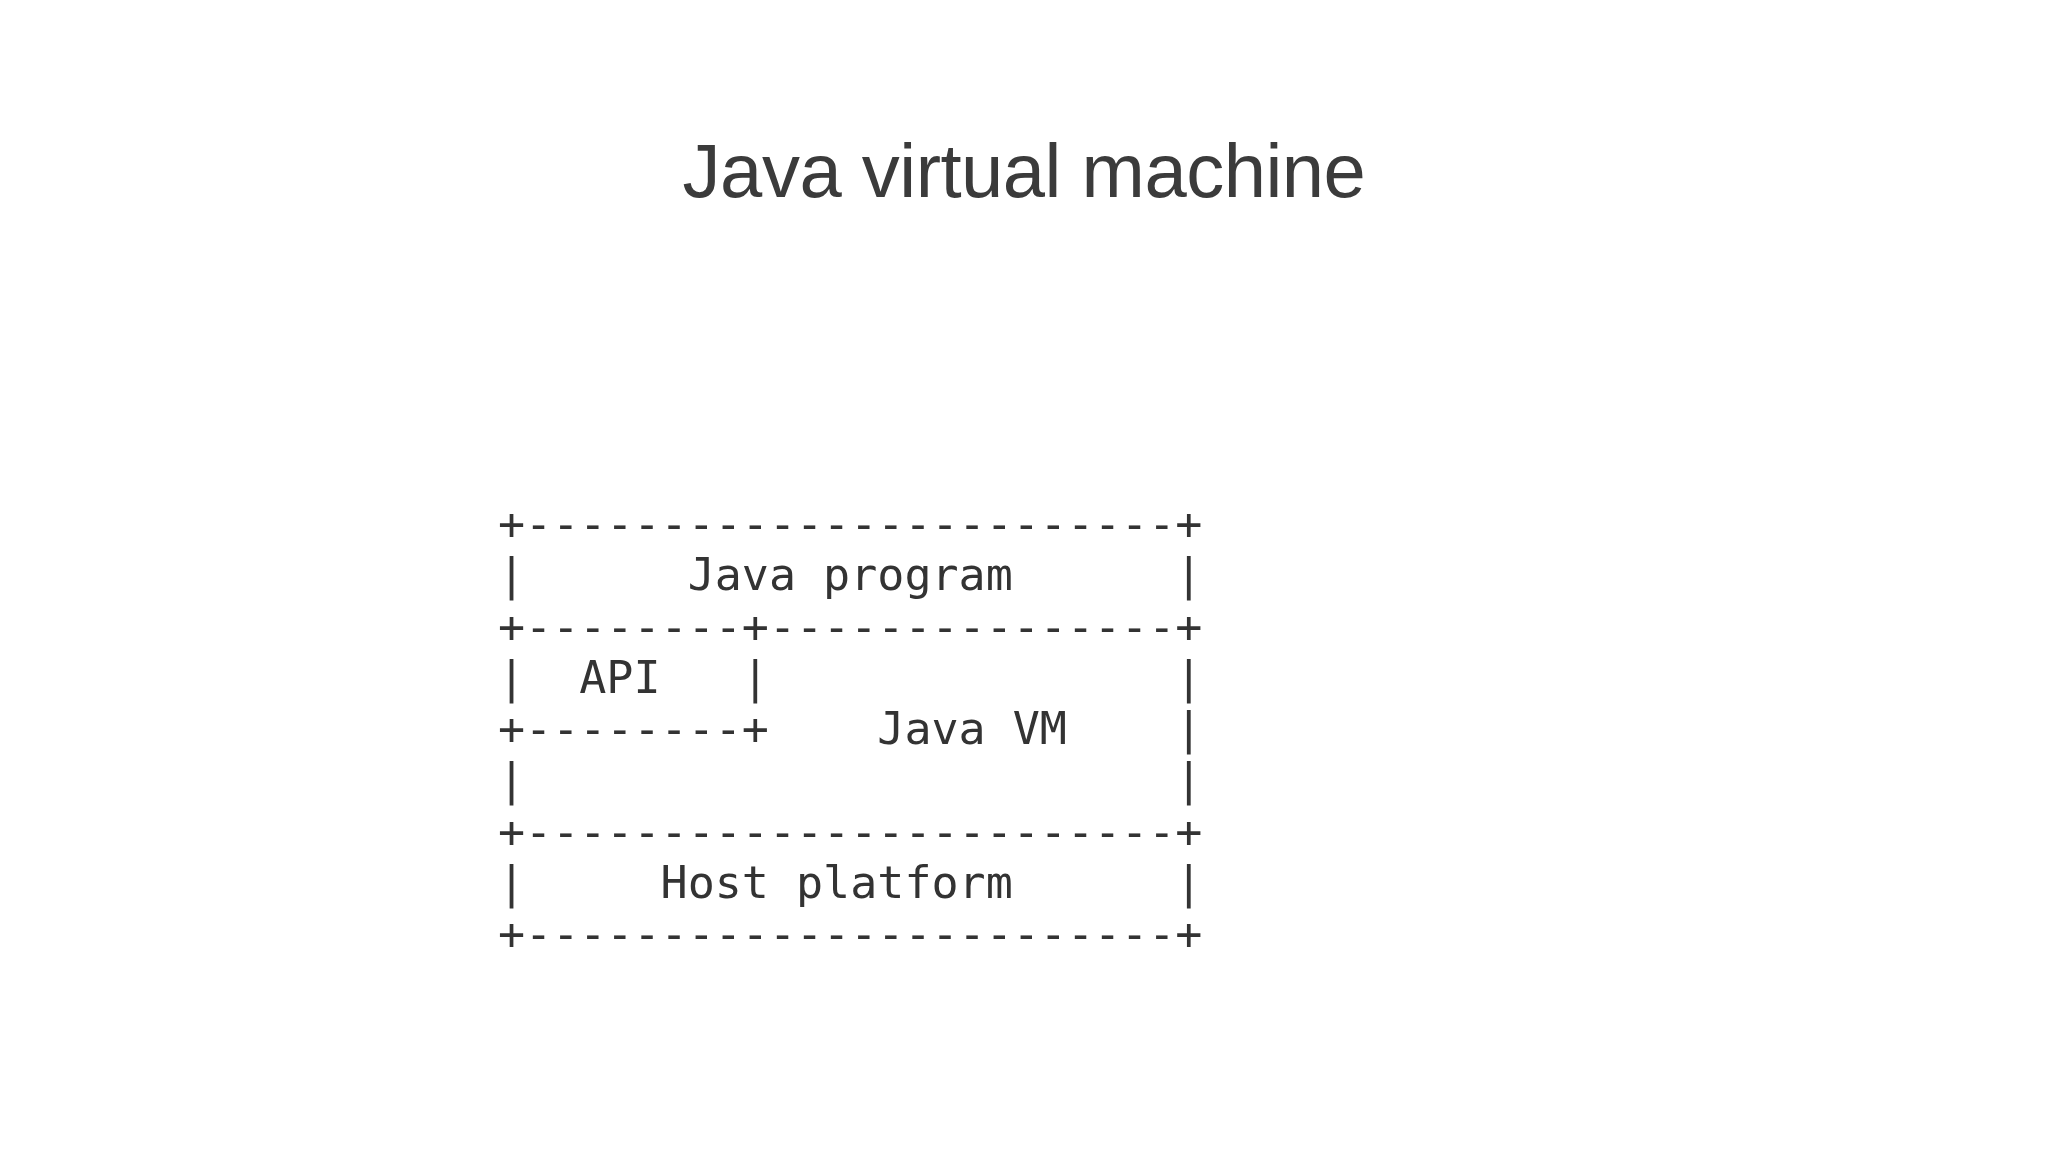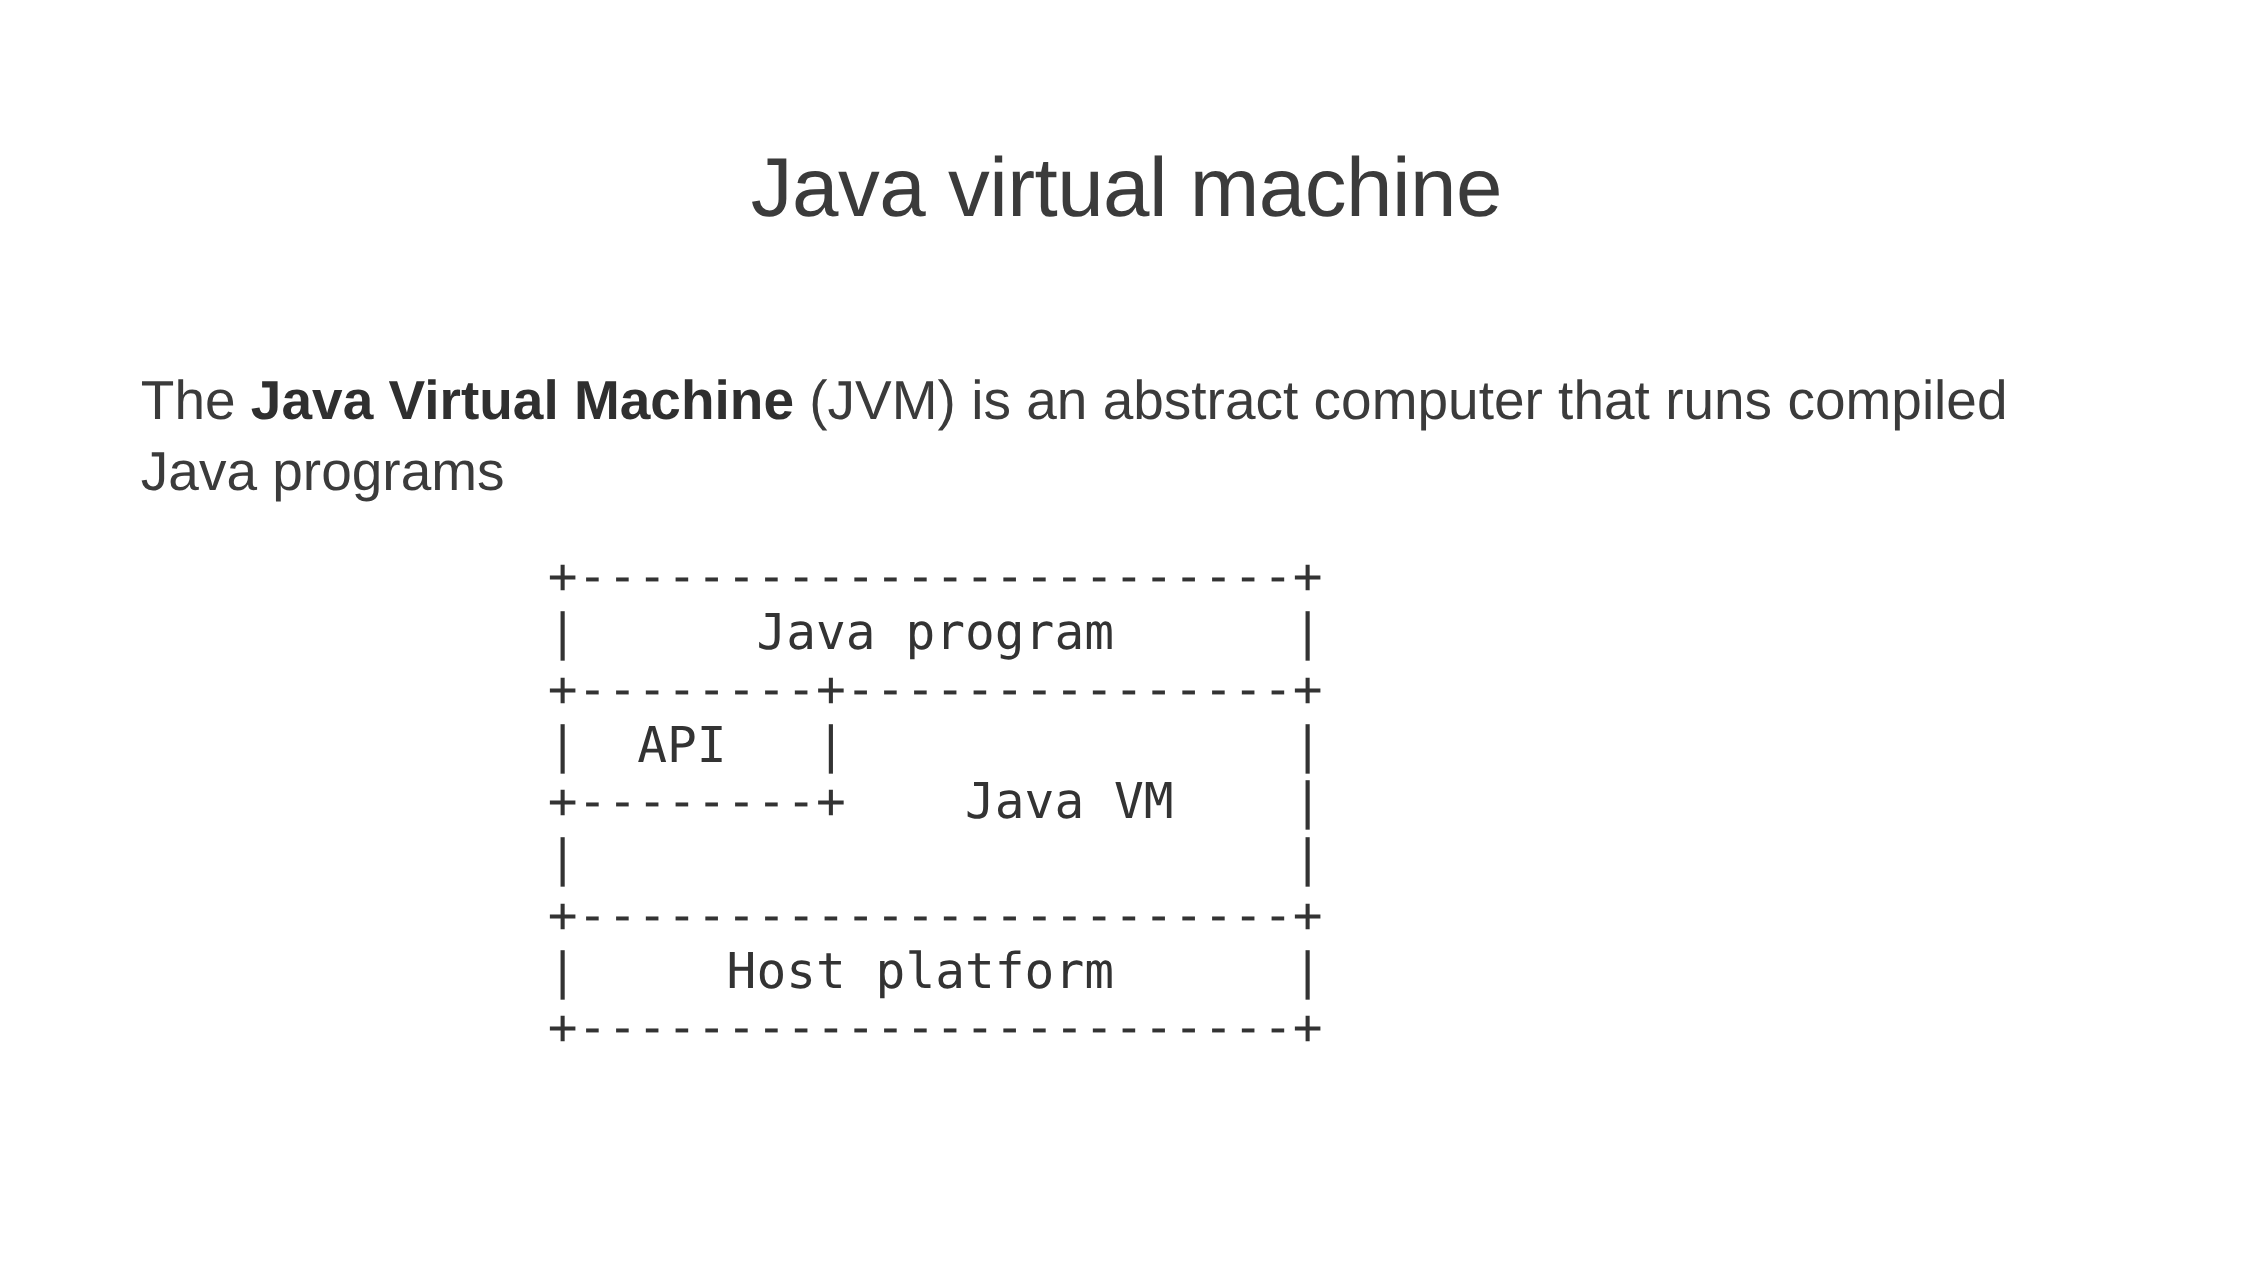--- a/index.html
+++ b/index.html
@@ -73,21 +73,20 @@
     font-weight: 400;
   }
 </style>
 </head>
 <body>
 
 <div class="slide">
 
   <h1 class="slide-title">Java virtual machine</h1>
 
-  <p class="slide-body"><span>The </span><span class="em">Java Virtual Machine</span><span> (JVM) is an abstract computer that runs compiled Java programs</span></p>
 
   <div class="diagram-wrap">
     <pre class="diagram">+------------------------+
 |      Java program      |
 +--------+---------------+
 |  API   |               |
 +--------+    Java VM    |
 |                        |
 +------------------------+
 |     Host platform      |

